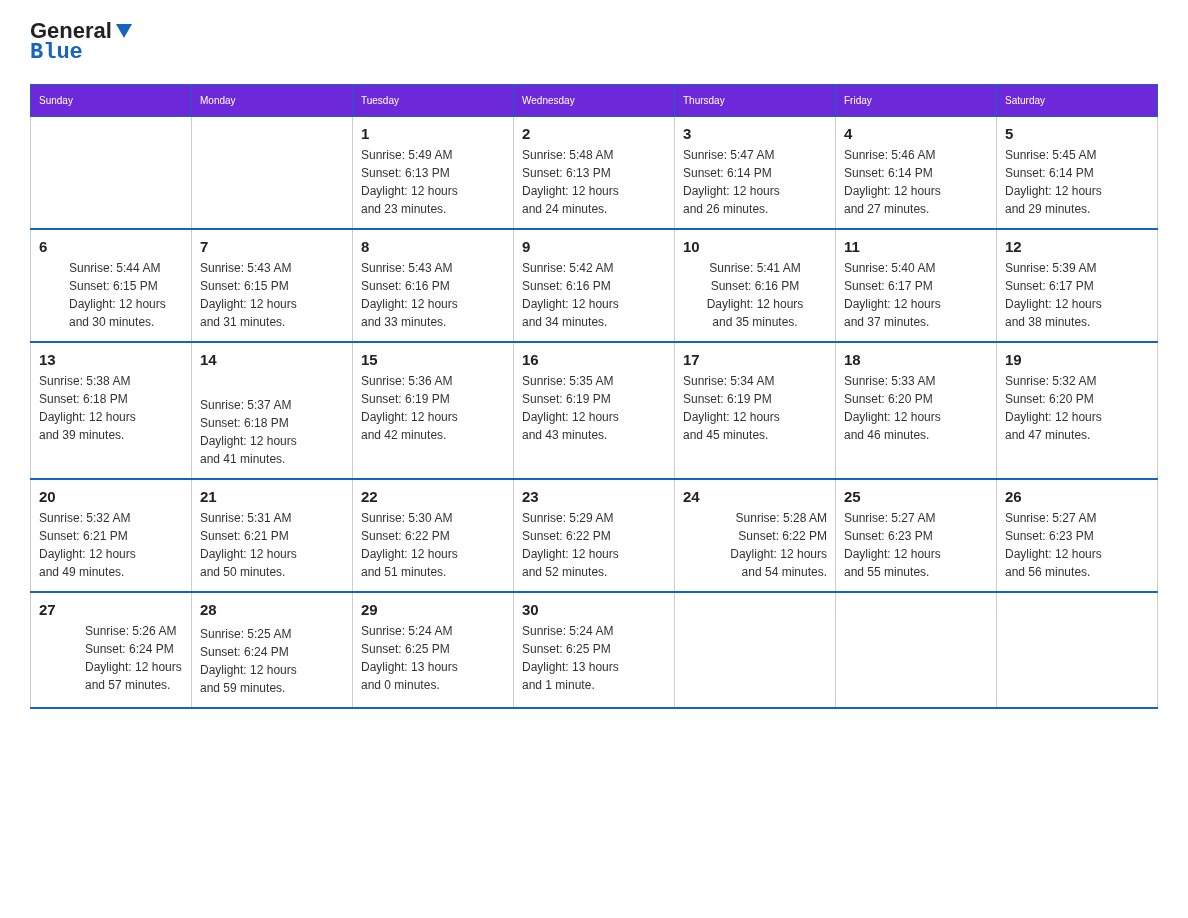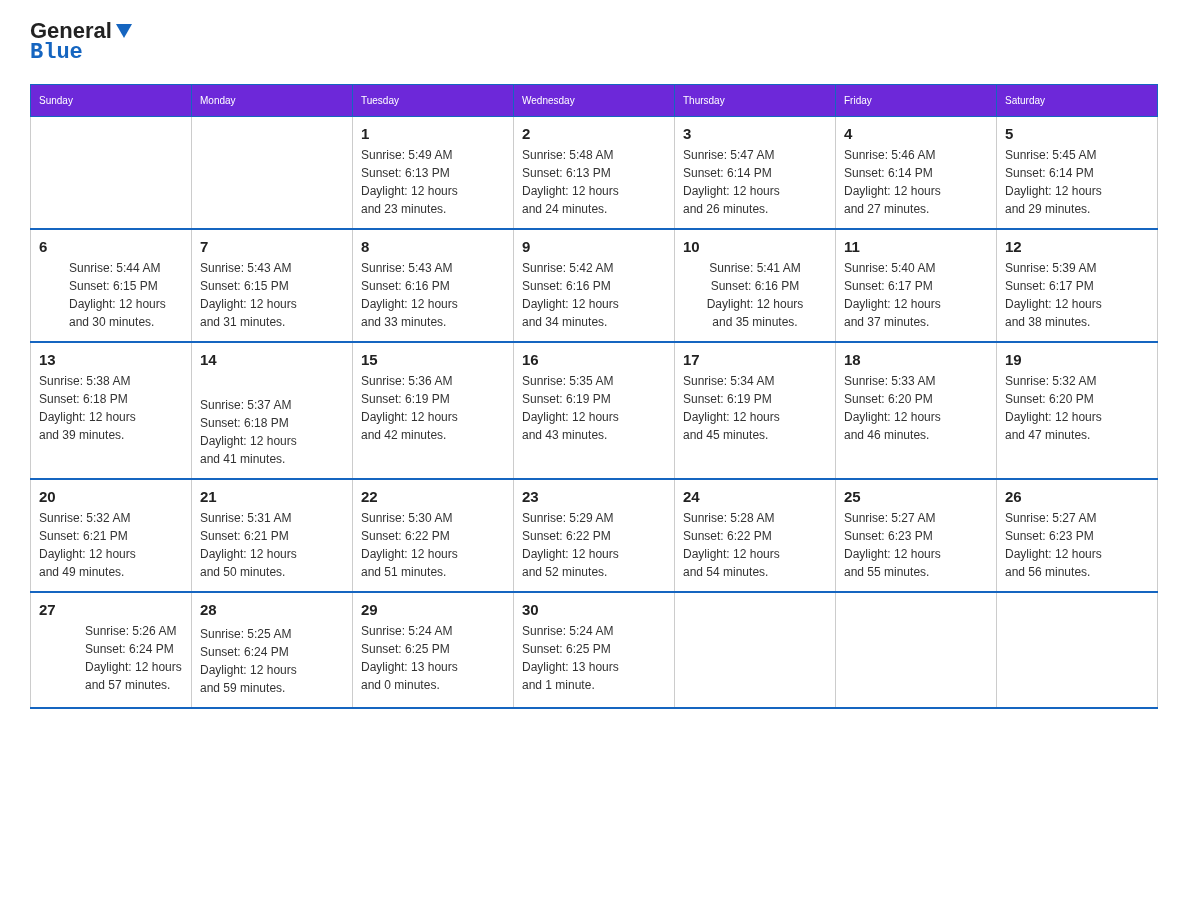--- a/index.html
+++ b/index.html
@@ -284,21 +284,21 @@
         </td>
         <td>
           <span class="day-number">23</span>
           <div class="day-info" style="white-space: pre-line;">Sunrise: 5:29 AM
 Sunset: 6:22 PM
 Daylight: 12 hours
 and 52 minutes.</div>
         </td>
         <td>
           <span class="day-number">24</span>
-          <div class="day-info" style="white-space: pre-line;">Sunrise: 5:28 AM
+          <div class="day-info" style="white-space: pre-line; text-align: right;">Sunrise: 5:28 AM
 Sunset: 6:22 PM
 Daylight: 12 hours
 and 54 minutes.</div>
         </td>
         <td>
           <span class="day-number">25</span>
           <div class="day-info" style="white-space: pre-line;">Sunrise: 5:27 AM
 Sunset: 6:23 PM
 Daylight: 12 hours
 and 55 minutes.</div>

